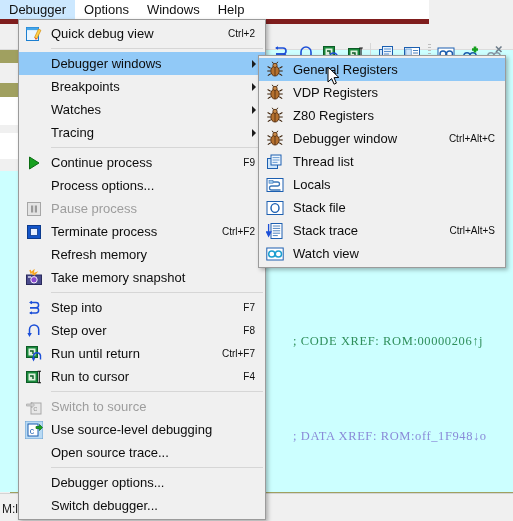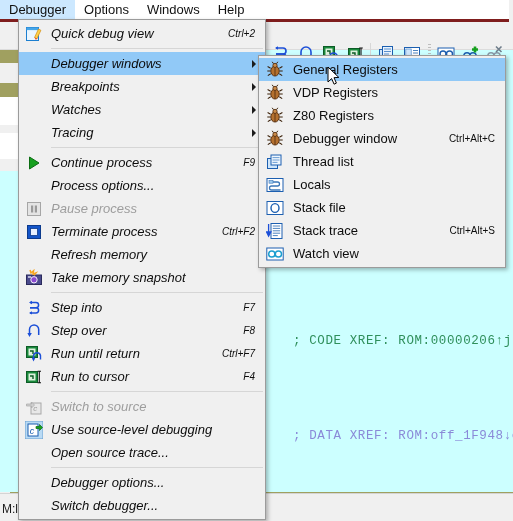--- a/index.html
+++ b/index.html
@@ -55,21 +55,21 @@
     box-sizing: border-box;
   }
   .disasm-outer {
     position: absolute;
     left: 10px; top: 47px;
     width: 503px; height: 447px;
     background: #a0a060;
   }
   .code-line {
     position: absolute;
-    font-family: Liberation Mono, monospace;
+    font-family: Liberation Serif, serif;
     font-size: 12.5px;
     white-space: pre;
     letter-spacing: 0.6px;
   }
   .code-xref { color: #2f8f5b; }
   .code-dref { color: #8a8ad8; }
 
   .statusbar {
     position: absolute;
     left: 0; bottom: 0;
@@ -95,23 +95,23 @@
   .sliver {
     position: absolute;
     left: 0;
     width: 18px;
   }
 
   
   .menubar {
     position: absolute;
     left: 0; top: 0;
-    width: 509px; height: 19px;
+    width: 429px; height: 19px;
     background: #ffffff;
-    border-bottom: 3px solid #7f1d1d;
+    border-bottom: 5px solid #7f1d1d;
     display: flex;
     align-items: stretch;
   }
   .menubar-item {
     display: flex;
     align-items: center;
     padding: 0 9px;
     font-size: 13px;
     color: #101010;
     cursor: default;
@@ -170,21 +170,20 @@
   }
   .msep {
     height: 1px;
     margin: 3px 2px 3px 32px;
     background: #d6d6d6;
   }
 
   #main-menu {
     left: 18px; top: 19px;
     width: 248px;
-    font-style: italic;
   }
   #sub-menu {
     left: 258px; top: 55px;
     width: 248px;
   }
   #sub-menu .mi { padding-left: 34px; }
   #sub-menu .mi .ico { left: 7px; }
 
   
   #cursor {

